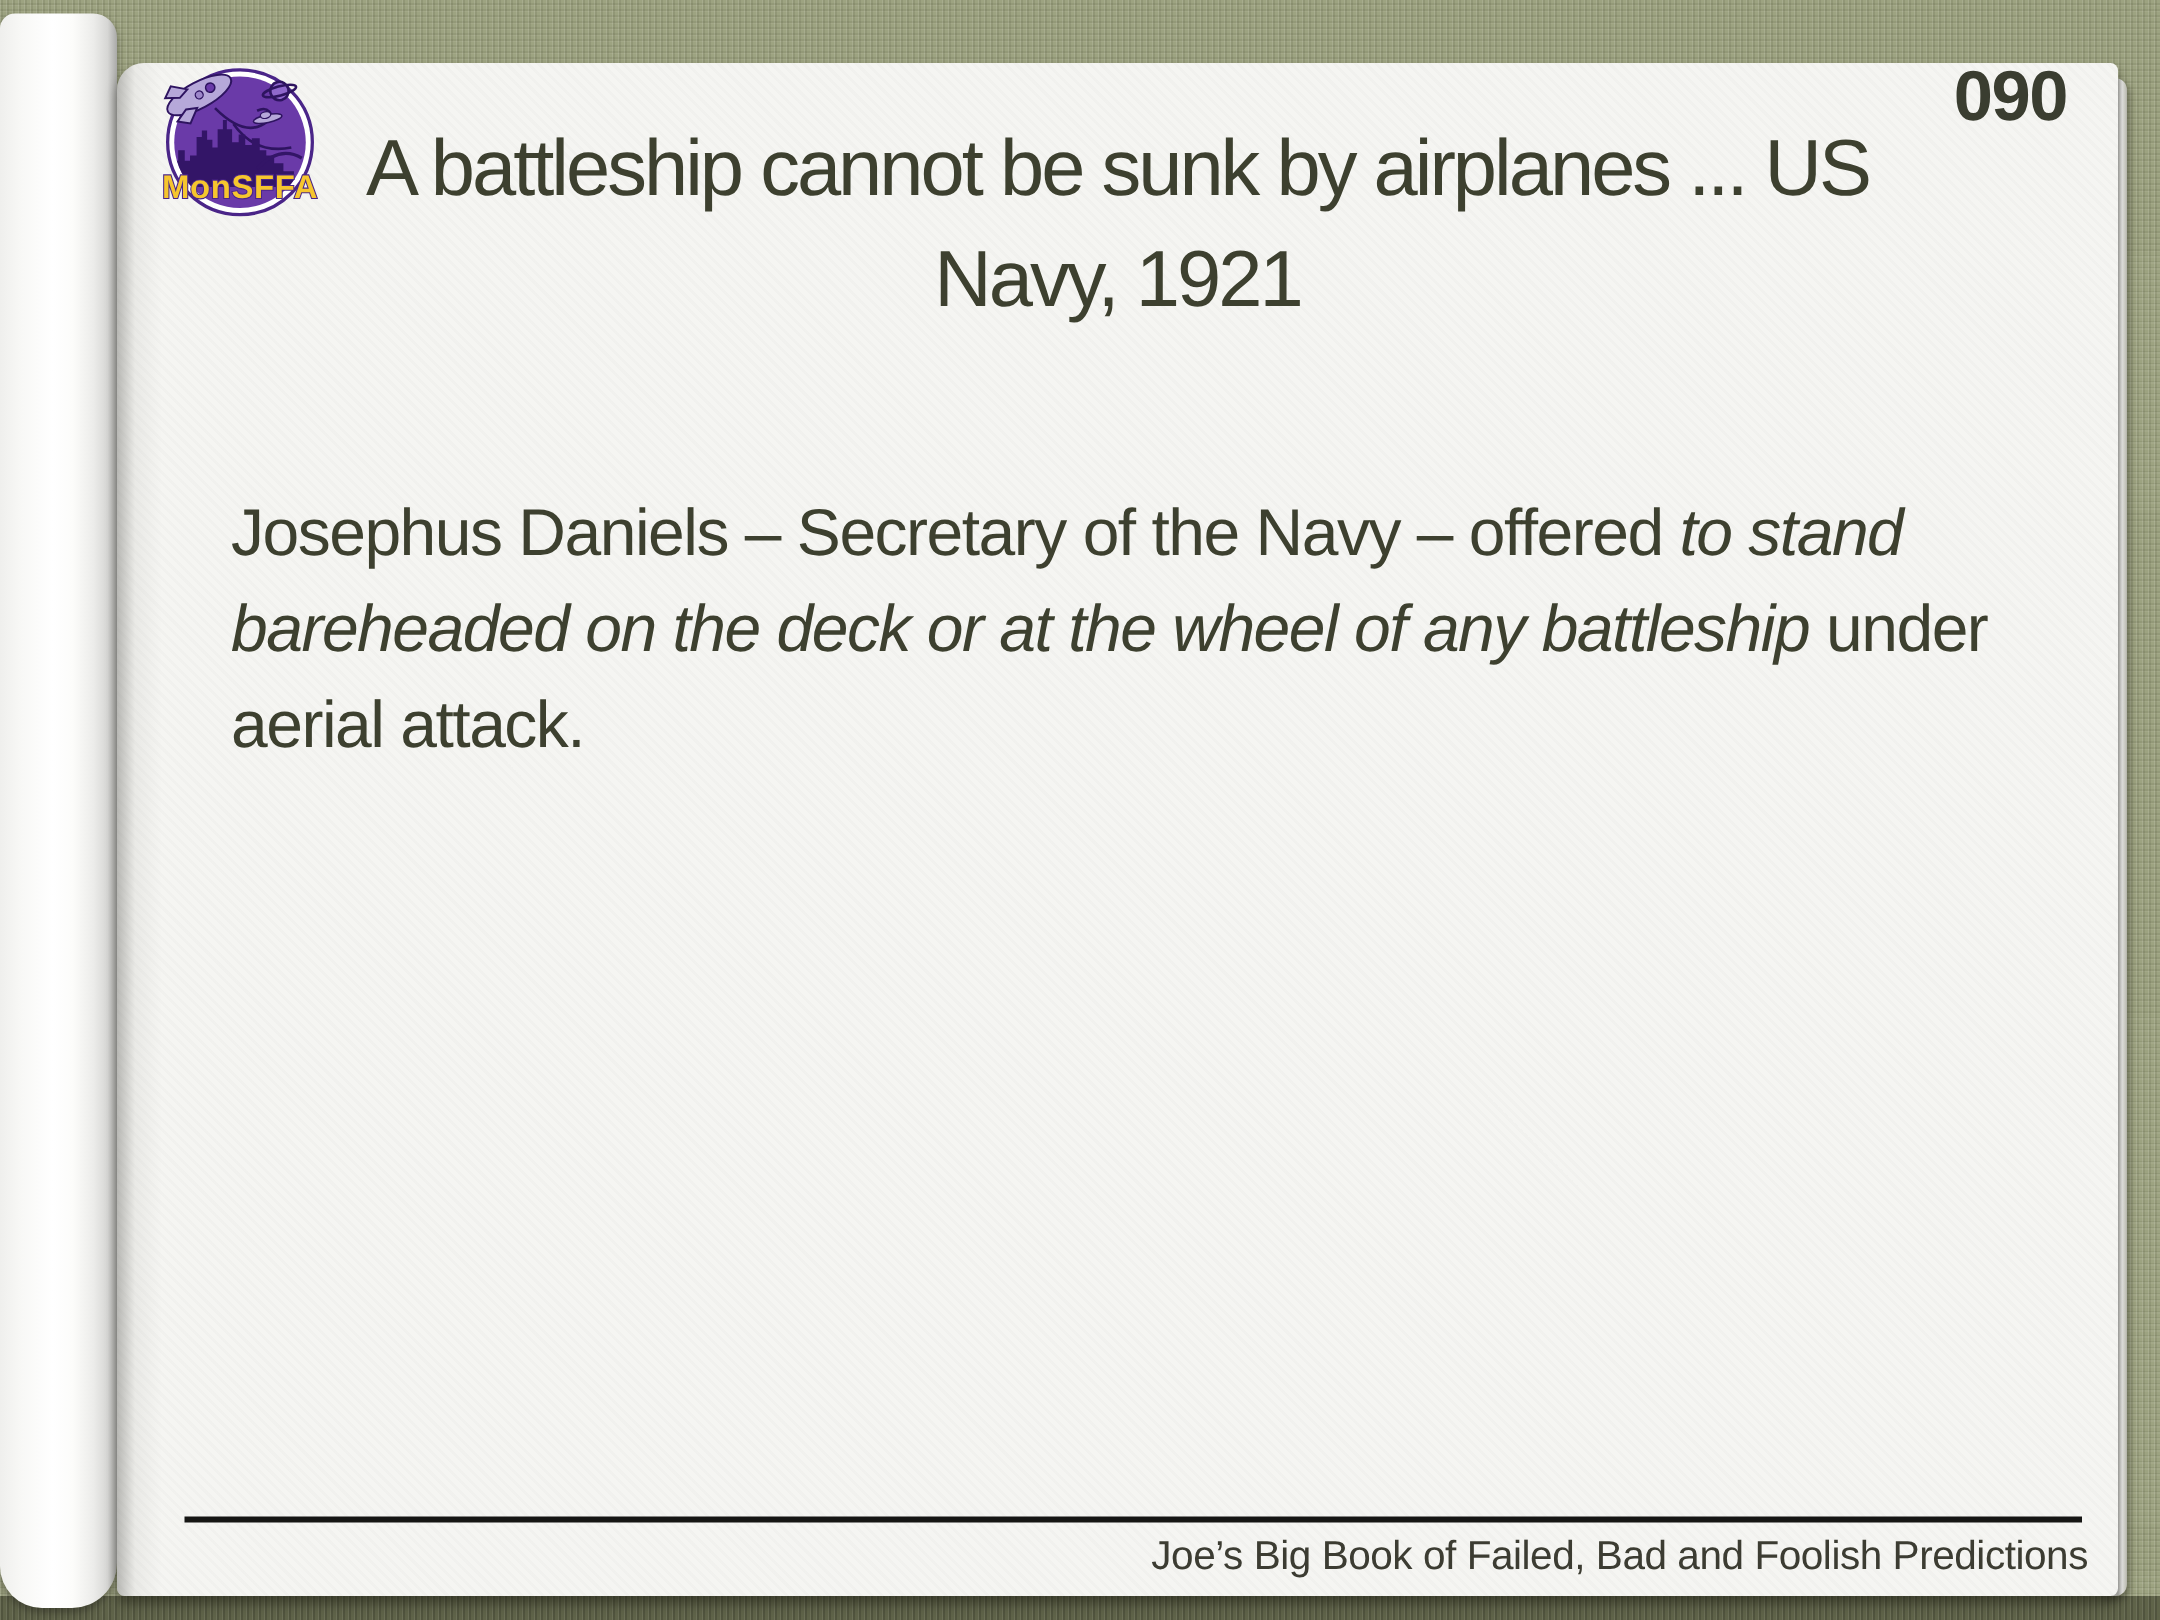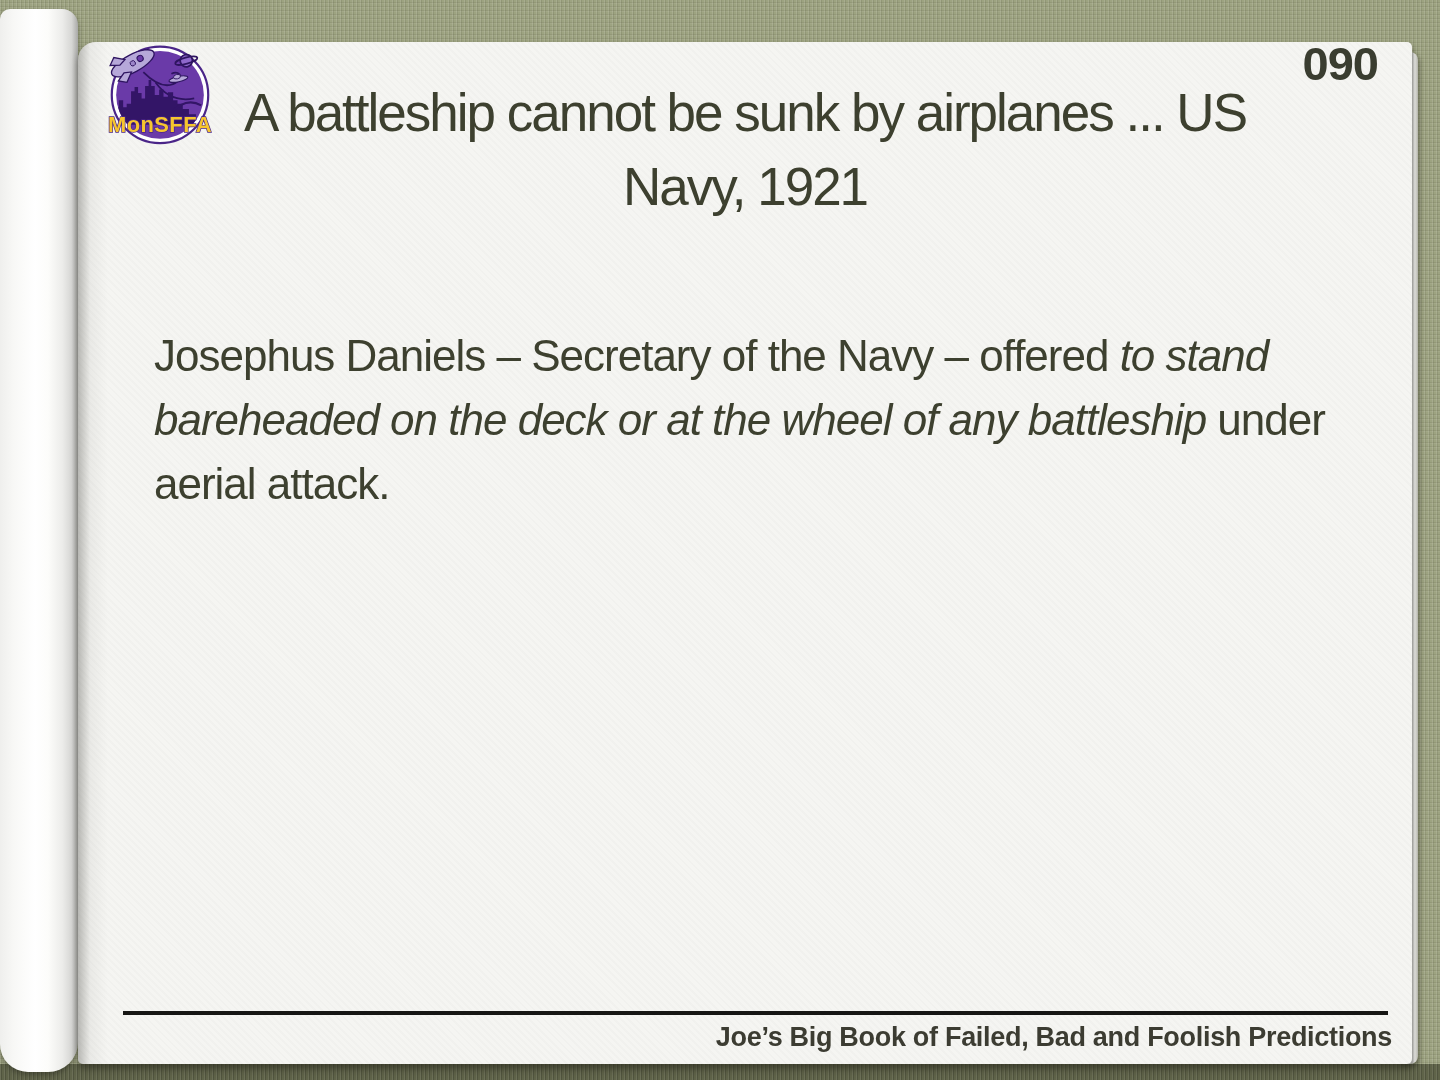--- a/index.html
+++ b/index.html
@@ -115,21 +115,21 @@
     position: absolute;
     left: 45px; top: 969px;
     width: 1265px; height: 4px;
     background: #161614;
   }
 
   .footer-caption {
     position: absolute;
     top: 980px; right: 20px;
     font-size: 27px;
-    font-weight: 700;
+    font-weight: 400;
     letter-spacing: -0.3px;
     color: #3c3c32;
   }
 </style>
 </head>
 <body>
 
 <div class="floor-strip"></div>
 
 <div class="curled-page"></div>

